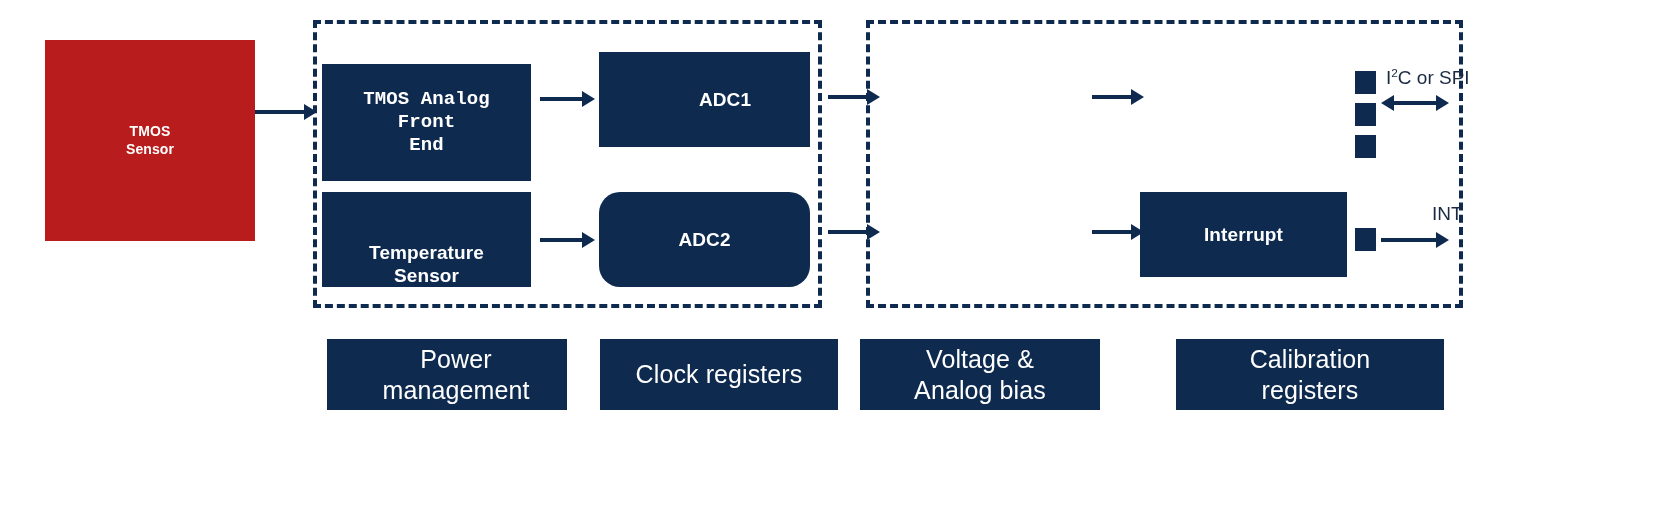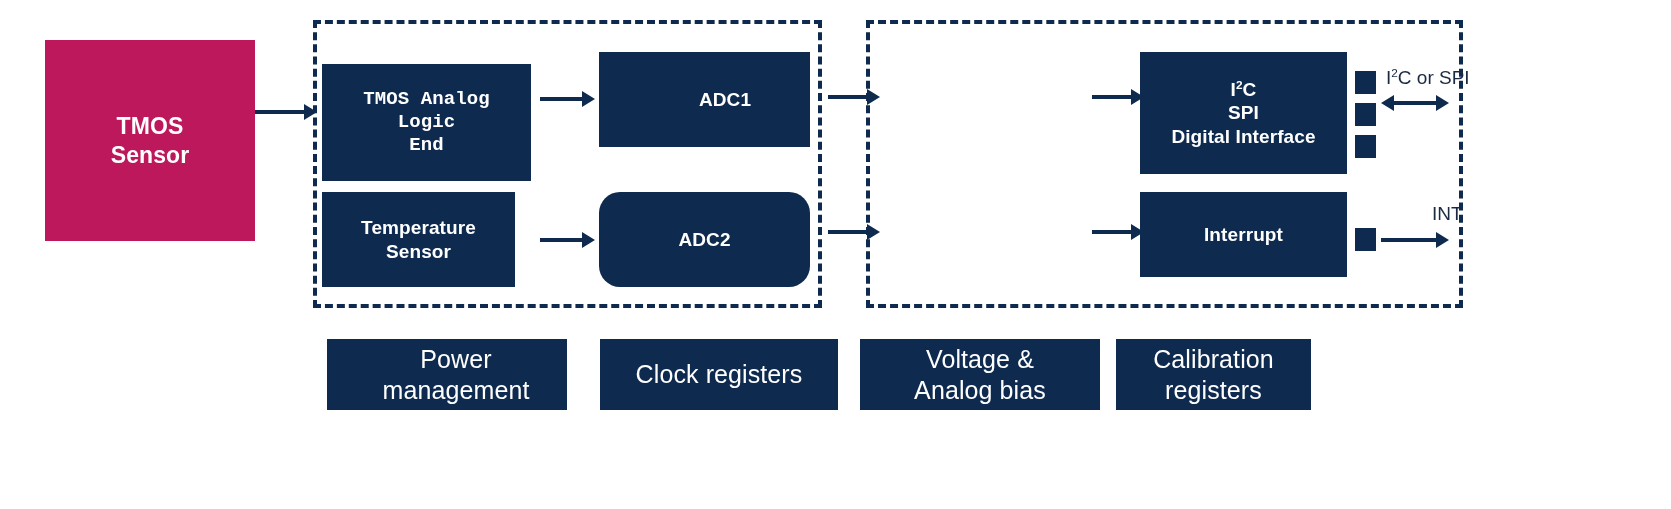--- a/index.html
+++ b/index.html
@@ -31,23 +31,23 @@
     justify-content: center;
     text-align: center;
     line-height: 1.22;
     letter-spacing: 0.1px;
   }
   .block.bold  { font-weight: bold; font-size: 19px; }
   .block.light { font-weight: normal; font-size: 25px; }
   .block .txt { display: block; padding: 0 6px; }
 
   .block.tmos-sensor {
-    background: #be185d;
+    background: #b91c1c;
     font-weight: bold;
-    font-size: 23px;
+    font-size: 14px;
   }
 
   
   .dashed-box {
     position: absolute;
     box-sizing: border-box;
     border: 4px dashed #0e2a4f;
     background: transparent;
   }
 
@@ -112,35 +112,35 @@
   <div class="arrow-h" style="left:255px; top:104px; width:62px;">
     <div class="shaft" style="width:52px;"></div>
     <div class="head-r"></div>
   </div>
 
   <div class="dashed-box" style="left:313px; top:20px; width:509px; height:288px;"></div>
 
   <div class="block bold" style="left:322px; top:64px; width:209px; height:117px;font-family:Liberation Mono, monospace;">
     <span class="txt">
       <span>TMOS Analog</span><br>
-      <span>Logic</span><br>
+      <span>Front</span><br>
       <span>End</span>
     </span>
   </div>
 
   <div class="arrow-h" style="left:540px; top:91px; width:55px;">
     <div class="shaft" style="width:45px;"></div>
     <div class="head-r"></div>
   </div>
 
   <div class="block bold" style="left:599px; top:52px; width:211px; height:95px;padding-left:41px;">
     <span class="txt">ADC1</span>
   </div>
 
-  <div class="block bold" style="left:322px; top:192px; width:193px; height:95px;">
+  <div class="block bold" style="left:322px; top:192px; width:209px; height:95px;align-items:flex-end;">
     <span class="txt">
       <span>Temperature</span><br>
       <span>Sensor</span>
     </span>
   </div>
 
   <div class="arrow-h" style="left:540px; top:232px; width:55px;">
     <div class="shaft" style="width:45px;"></div>
     <div class="head-r"></div>
   </div>
@@ -164,27 +164,20 @@
   <div class="arrow-h" style="left:1092px; top:89px; width:52px;">
     <div class="shaft" style="width:42px;"></div>
     <div class="head-r"></div>
   </div>
 
   <div class="arrow-h" style="left:1092px; top:224px; width:52px;">
     <div class="shaft" style="width:42px;"></div>
     <div class="head-r"></div>
   </div>
 
-  <div class="block bold" style="left:1140px; top:52px; width:207px; height:122px;">
-    <span class="txt sup-wrap">
-      <span><span>I</span><sup>2</sup><span>C</span></span><br>
-      <span>SPI</span><br>
-      <span>Digital Interface</span>
-    </span>
-  </div>
 
   <div class="block bold" style="left:1140px; top:192px; width:207px; height:85px;">
     <span class="txt">Interrupt</span>
   </div>
 
   <div class="pin" style="left:1353px; top:69px; width:25px; height:27px;"></div>
   <div class="pin" style="left:1353px; top:101px; width:25px; height:27px;"></div>
   <div class="pin" style="left:1353px; top:133px; width:25px; height:27px;"></div>
   <div class="pin" style="left:1353px; top:226px; width:25px; height:27px;"></div>
 
@@ -212,20 +205,20 @@
     <span class="txt">Clock registers</span>
   </div>
 
   <div class="block light" style="left:860px; top:339px; width:240px; height:71px;">
     <span class="txt">
       <span>Voltage &amp;</span><br>
       <span>Analog bias</span>
     </span>
   </div>
 
-  <div class="block light" style="left:1116px; top:339px; width:195px; height:71px;">
+  <div class="block light" style="left:1176px; top:339px; width:268px; height:71px;">
     <span class="txt">
       <span>Calibration</span><br>
       <span>registers</span>
     </span>
   </div>
 
 </div>
 
 </body></html>

